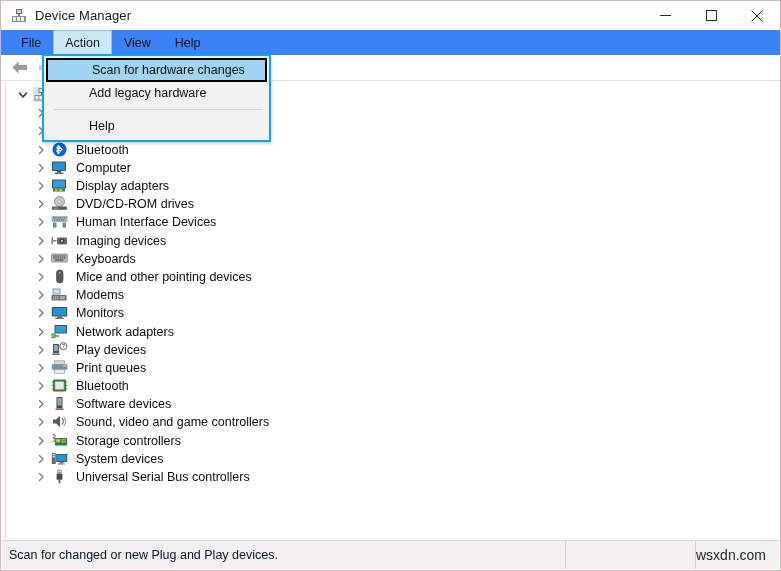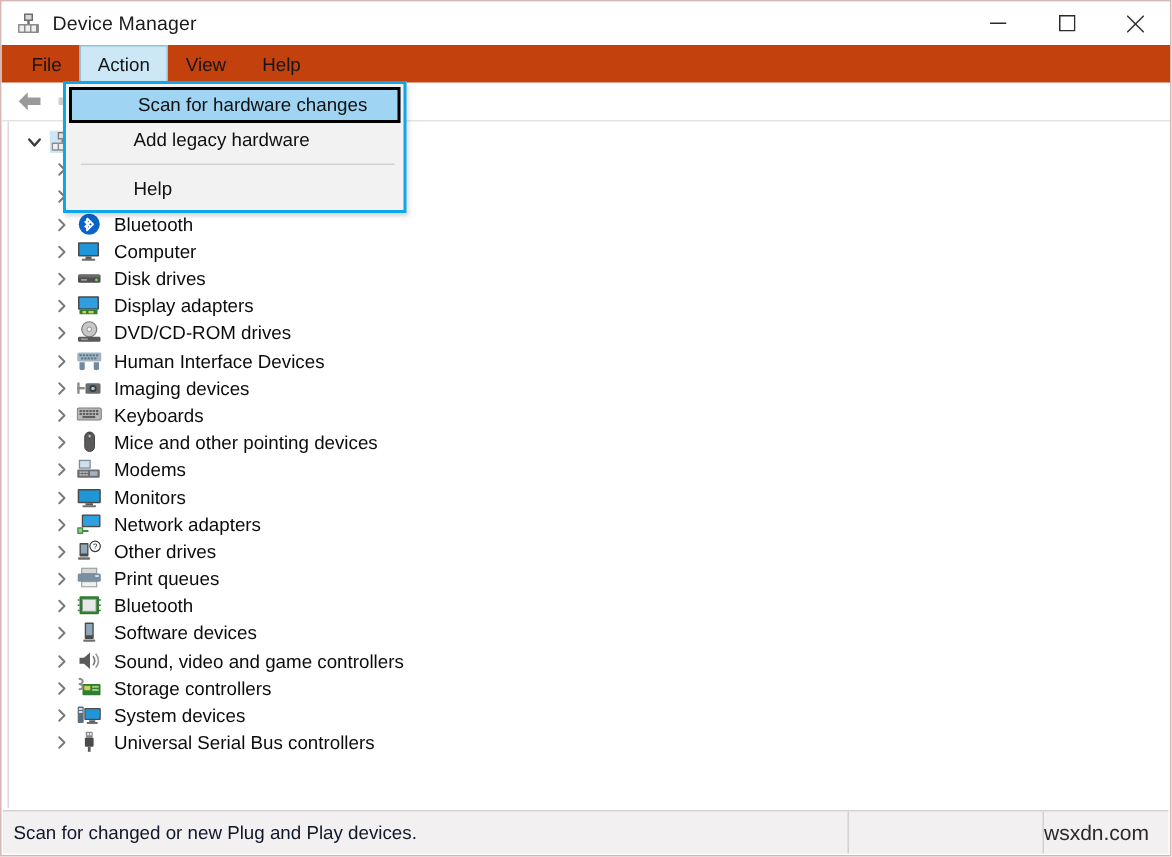--- a/index.html
+++ b/index.html
@@ -58,21 +58,21 @@
     height: 29px;
     display: flex;
     align-items: center;
     justify-content: center;
     color: #2b2b2b;
   }
 
   
   .menubar {
     height: 25px;
-    background: #c2410c;
+    background: #3b82f6;
     display: flex;
     align-items: stretch;
     padding-left: 8px;
     position: relative;
     z-index: 30;
   }
   .menu-item {
     padding: 0 11px;
     display: flex;
     align-items: center;
@@ -378,36 +378,20 @@
           <svg width="17" height="15" viewBox="0 0 17 15">
             <rect x="1" y="1.5" width="14" height="9.5" rx="0.7" fill="#4a4a4a"></rect>
             <rect x="2" y="2.5" width="12" height="7.5" fill="#2196d6"></rect>
             <rect x="6" y="11" width="4" height="1.8" fill="#5a5a5a"></rect>
             <rect x="3.5" y="12.5" width="9" height="1.4" rx="0.5" fill="#6f6f6f"></rect>
           </svg>
         </div>
         <div class="label">Computer</div>
       </div>
 
-      <div class="row child">
-        <div class="chev">
-          <svg width="8" height="10" viewBox="0 0 8 10">
-              <path d="M2.5 1.5 L6 5 L2.5 8.5" fill="none" stroke="#7a7a7a" stroke-width="1.3" stroke-linecap="round" stroke-linejoin="round"></path>
-            </svg>
-        </div>
-        <div class="ico">
-          <svg width="17" height="14" viewBox="0 0 17 14">
-            <rect x="1" y="5" width="15" height="5.5" rx="1" fill="#4f4f4f"></rect>
-            <rect x="1" y="5" width="15" height="2" rx="1" fill="#6b6b6b"></rect>
-            <circle cx="13.3" cy="8.6" r="0.9" fill="#8bd46a"></circle>
-            <rect x="3" y="8" width="4" height="1.2" fill="#9a9a9a"></rect>
-          </svg>
-        </div>
-        <div class="label">Disk drives</div>
-      </div>
 
       <div class="row child">
         <div class="chev">
           <svg width="8" height="10" viewBox="0 0 8 10">
               <path d="M2.5 1.5 L6 5 L2.5 8.5" fill="none" stroke="#7a7a7a" stroke-width="1.3" stroke-linecap="round" stroke-linejoin="round"></path>
             </svg>
         </div>
         <div class="ico">
           <svg width="17" height="15" viewBox="0 0 17 15">
             <rect x="1" y="1.5" width="14" height="9" rx="0.6" fill="#4a4a4a"></rect>
@@ -598,21 +582,21 @@
         </div>
         <div class="ico">
           <svg width="17" height="15" viewBox="0 0 17 15">
             <rect x="2" y="2" width="6" height="9" rx="0.6" fill="#4a4a4a"></rect>
             <rect x="2.9" y="3" width="4.2" height="6" fill="#8fa8b8"></rect>
             <rect x="1" y="11.5" width="8" height="1.6" rx="0.5" fill="#6f6f6f"></rect>
             <circle cx="12.4" cy="4.2" r="3.5" fill="#ffffff" stroke="#3a3a3a" stroke-width="0.8"></circle>
             <text x="12.4" y="6.2" font-size="5.2" text-anchor="middle" fill="#1a1a1a" font-family="Liberation Sans, sans-serif">?</text>
           </svg>
         </div>
-        <div class="label">Other drives</div>
+        <div class="label">Play devices</div>
       </div>
 
       <div class="row child">
         <div class="chev">
           <svg width="8" height="10" viewBox="0 0 8 10">
               <path d="M2.5 1.5 L6 5 L2.5 8.5" fill="none" stroke="#7a7a7a" stroke-width="1.3" stroke-linecap="round" stroke-linejoin="round"></path>
             </svg>
         </div>
         <div class="ico">
           <svg width="17" height="14" viewBox="0 0 17 14">

